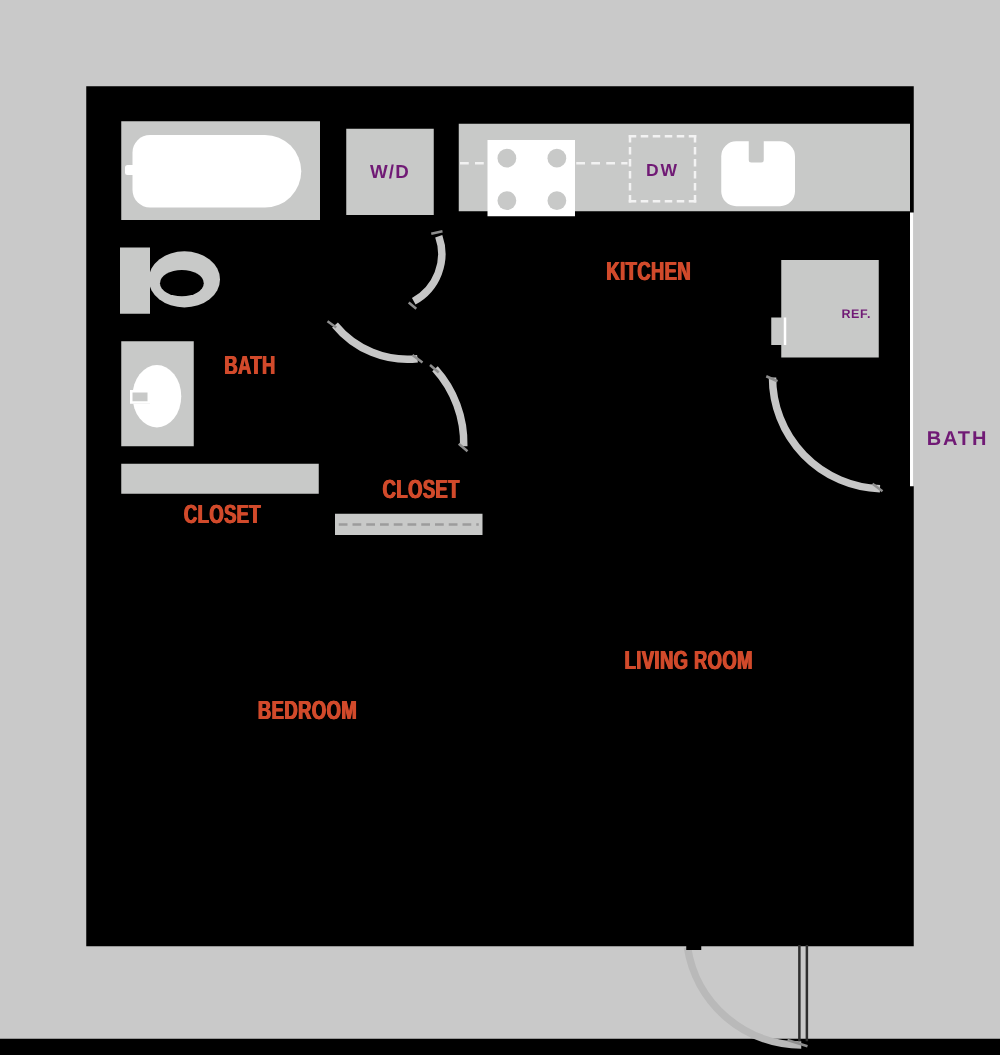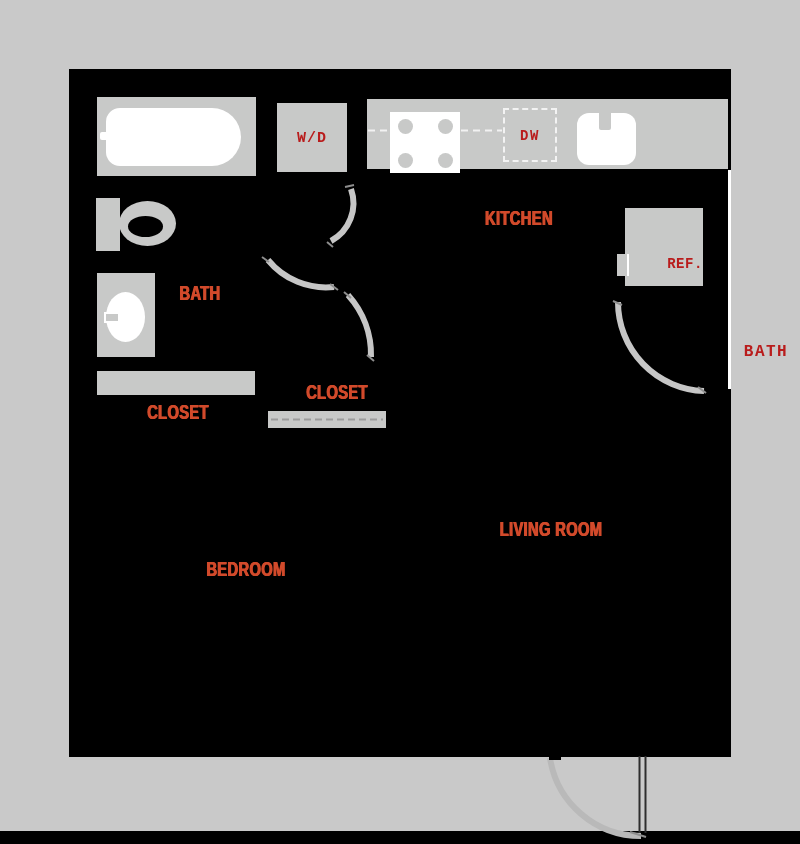--- a/index.html
+++ b/index.html
@@ -32,24 +32,24 @@
   #ref-handle{left:617px;top:254px;width:12px;height:22px;background:#c8c9c8;border-right:2px solid #fff;box-sizing:border-box;}
   
   #hall-closet-shelf{left:268px;top:411px;width:118px;height:17px;}
   
   #entry-opening{left:728px;top:170px;width:3px;height:219px;background:#fff;}
   #bottom-band{left:0;top:831px;width:800px;height:13px;background:#000;}
   
   .room-label{position:absolute;color:#d14a2b;font-weight:700;font-size:21px;letter-spacing:.5px;white-space:nowrap;
     transform:translate(-50%,-50%) scaleX(.7);
     text-shadow:.7px 0 0 #d14a2b,-.7px 0 0 #d14a2b;}
-  .dark-label{position:absolute;color:#b91c1c;font-weight:700;white-space:nowrap;transform:translate(-50%,-50%);font-family:Liberation Mono, monospace;}
+  .dark-label{position:absolute;color:#701a75;font-weight:700;white-space:nowrap;transform:translate(-50%,-50%);}
   #lbl-wd{left:312px;top:138px;font-size:15px;letter-spacing:1px;}
   #lbl-dw{left:530px;top:136px;font-size:14px;letter-spacing:1.5px;}
-  #lbl-ref{left:665px;top:264px;font-size:14px;letter-spacing:.5px;padding-left:40px;}
+  #lbl-ref{left:665px;top:252px;font-size:10px;letter-spacing:.5px;padding-left:40px;}
   #lbl-entry{left:766px;top:352px;font-size:16px;letter-spacing:1.5px;}
   #lbl-bath{left:200px;top:293px;}
   #lbl-kitchen{left:519px;top:218px;}
   #lbl-closet-bath{left:178px;top:412px;}
   #lbl-closet-hall{left:337px;top:392px;}
   #lbl-bedroom{left:246px;top:569px;}
   #lbl-living{left:551px;top:529px;}
   svg{position:absolute;left:0;top:0;pointer-events:none;}
   .arc{fill:none;stroke:#c6c6c6;stroke-width:6;}
   .arc-out{fill:none;stroke:#b9b9b9;stroke-width:6;}

